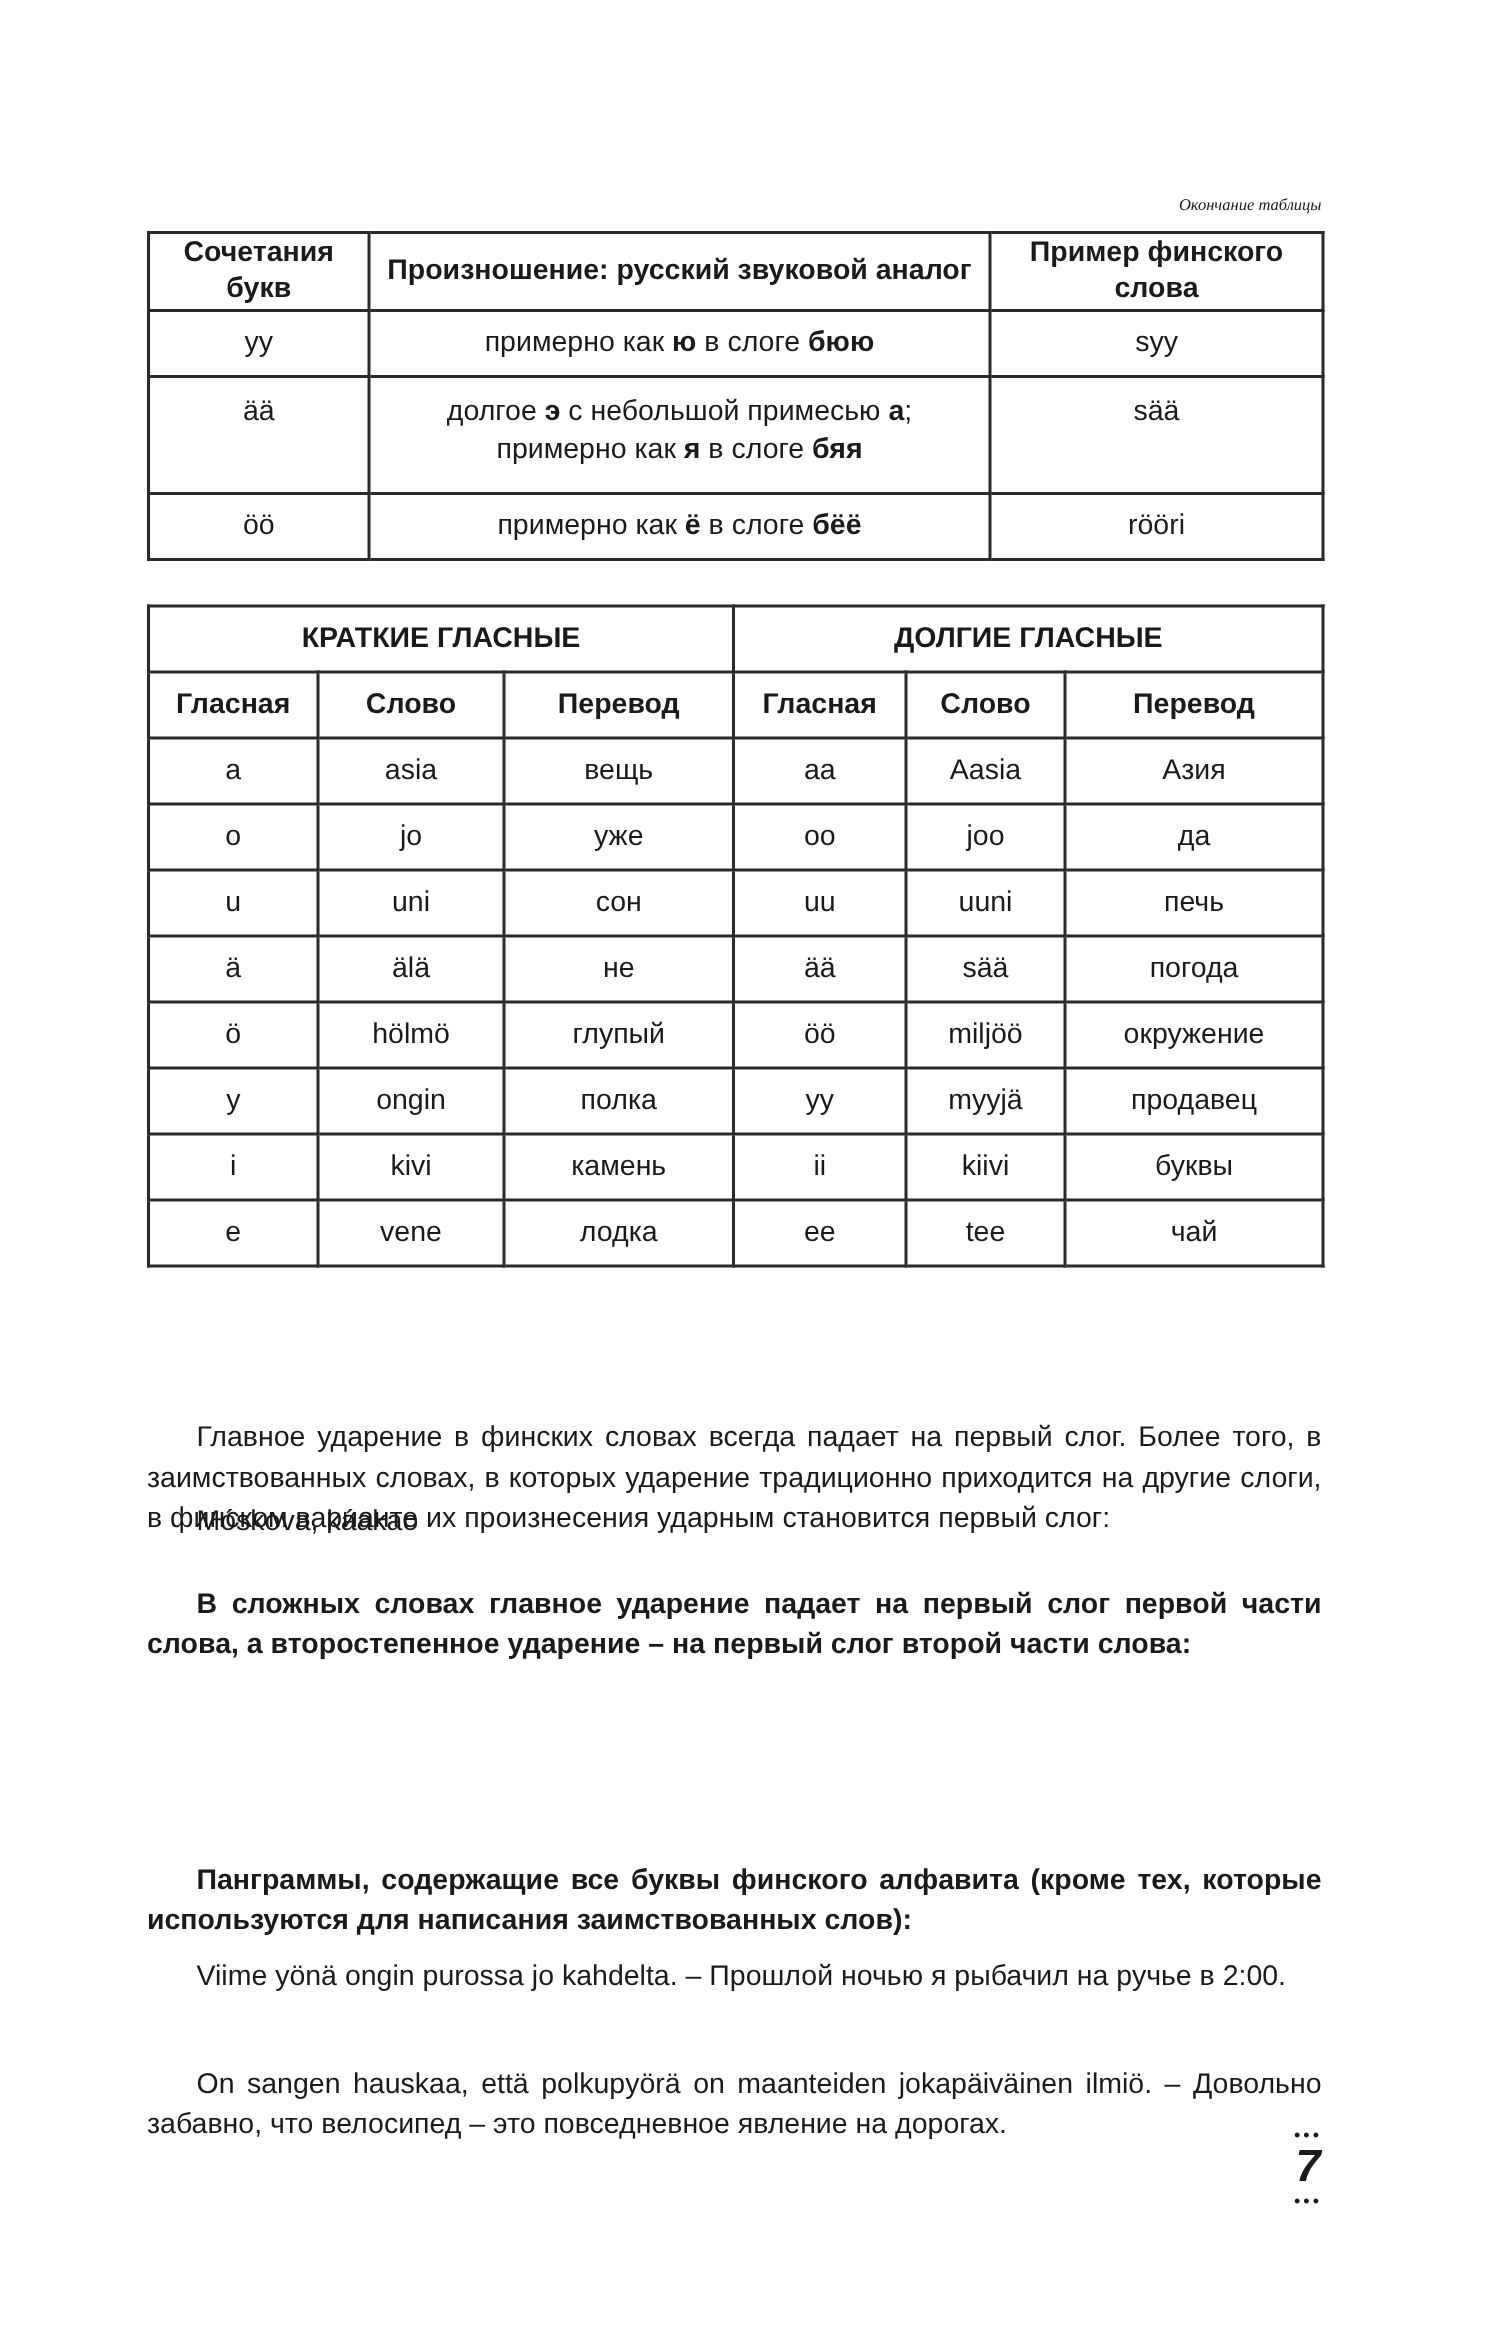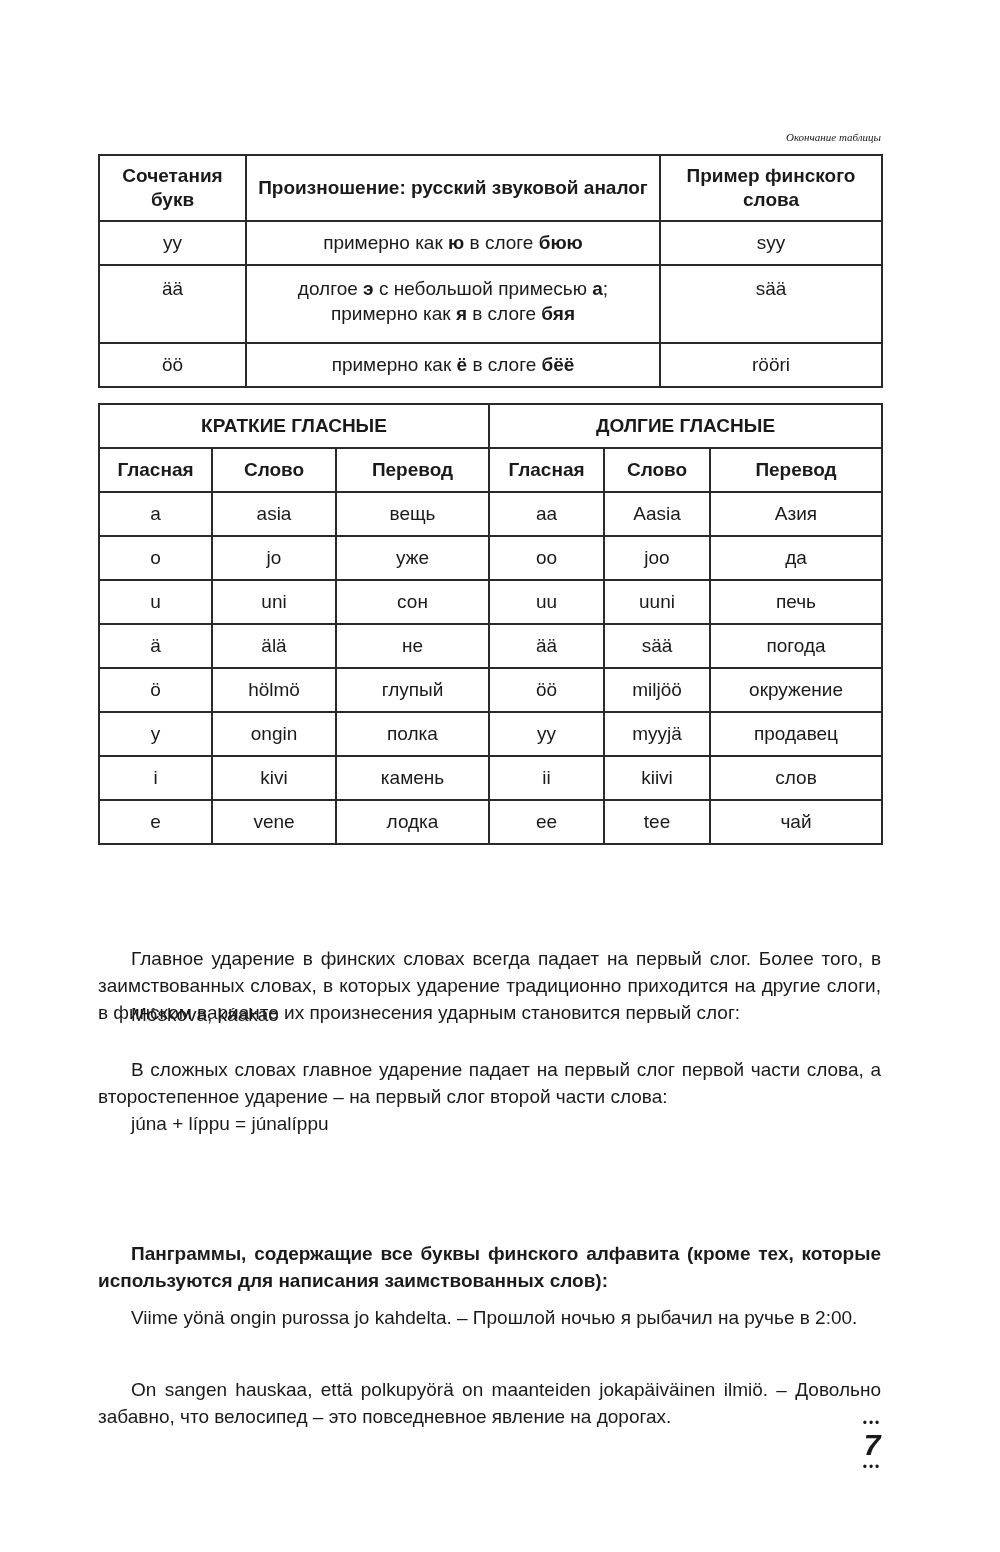--- a/index.html
+++ b/index.html
@@ -4,21 +4,21 @@
 <style>
   html, body { margin: 0; padding: 0; background: #ffffff; }
   body { width: 1000px; height: 1552px; position: relative; overflow: hidden;
          font-family: "Liberation Sans", "DejaVu Sans", sans-serif; color: #1a1a1a; }
   .caption { position: absolute; top: 131px; right: 119px; font-family: "Liberation Serif", serif;
              font-style: italic; font-size: 11px; }
   table { position: absolute; left: 98px; width: 783px; border-collapse: collapse; table-layout: fixed; }
   td, th { border: 2px solid #2a2a2a; text-align: center; font-size: 19px; padding: 0; }
   th { font-weight: bold; }
   #t1 { top: 154px; }
-  #t1 .h { height: 66px; line-height: 24px; }
+  #t1 .h { height: 52px; line-height: 24px; }
   #t1 .r1 td { height: 42px; }
   #t1 .r2 td { height: 66px; vertical-align: top; padding-top: 10px; line-height: 25px; }
   #t1 .r3 td { height: 42px; }
   #t2 { top: 403px; }
   #t2 tr { height: 44px; }
   #t2 td, #t2 th { height: 42px; }
   .para { position: absolute; left: 98px; width: 783px; font-size: 19px; line-height: 27px;
           text-align: justify; }
   .ind { text-indent: 33px; }
   .line { display: block; padding-left: 33px; }
@@ -133,45 +133,44 @@
         <td>yy</td>
         <td>myyjä</td>
         <td>продавец</td>
       </tr>
       <tr>
         <td>i</td>
         <td>kivi</td>
         <td>камень</td>
         <td>ii</td>
         <td>kiivi</td>
-        <td>слов</td>
+        <td>буквы</td>
       </tr>
       <tr>
         <td>e</td>
         <td>vene</td>
         <td>лодка</td>
         <td>ee</td>
         <td>tee</td>
         <td>чай</td>
       </tr>
     </tbody>
 </table>
 
 <div class="para ind" style="top:945px;">
   <span>Главное ударение в финских словах всегда падает на первый слог. Более того, в заимствованных словах, в которых ударение традиционно приходится на другие слоги, в финском варианте их произнесения ударным становится первый слог:</span>
 </div>
 <div class="para" style="top:1001px;">
   <span class="line">Móskova, káakao</span>
 </div>
 
-<div class="para ind" style="top:1056px;">
+<div class="para ind" style="top:1056px;font-weight:bold;">
   <span>В сложных словах главное ударение падает на первый слог первой части слова, а второстепенное ударение – на первый слог второй части слова:</span>
 </div>
 <div class="para" style="top:1110px;">
-  <span class="line">júna + líppu = júnalíppu</span>
 </div>
 
 <div class="para ind bold" style="top:1192px;">
   <span>Панграммы, содержащие все буквы финского алфавита (кроме тех, которые используются для написания заимствованных слов):</span>
 </div>
 <div class="para ind" style="top:1304px;">
   <span>Viime yönä ongin purossa jo kahdelta. – Прошлой ночью я рыбачил на ручье в 2:00.</span>
 </div>
 <div class="para ind" style="top:1376px;">
   <span>On sangen hauskaa, että polkupyörä on maanteiden jokapäiväinen ilmiö. – Довольно забавно, что велосипед – это повседневное явление на дорогах.</span>

